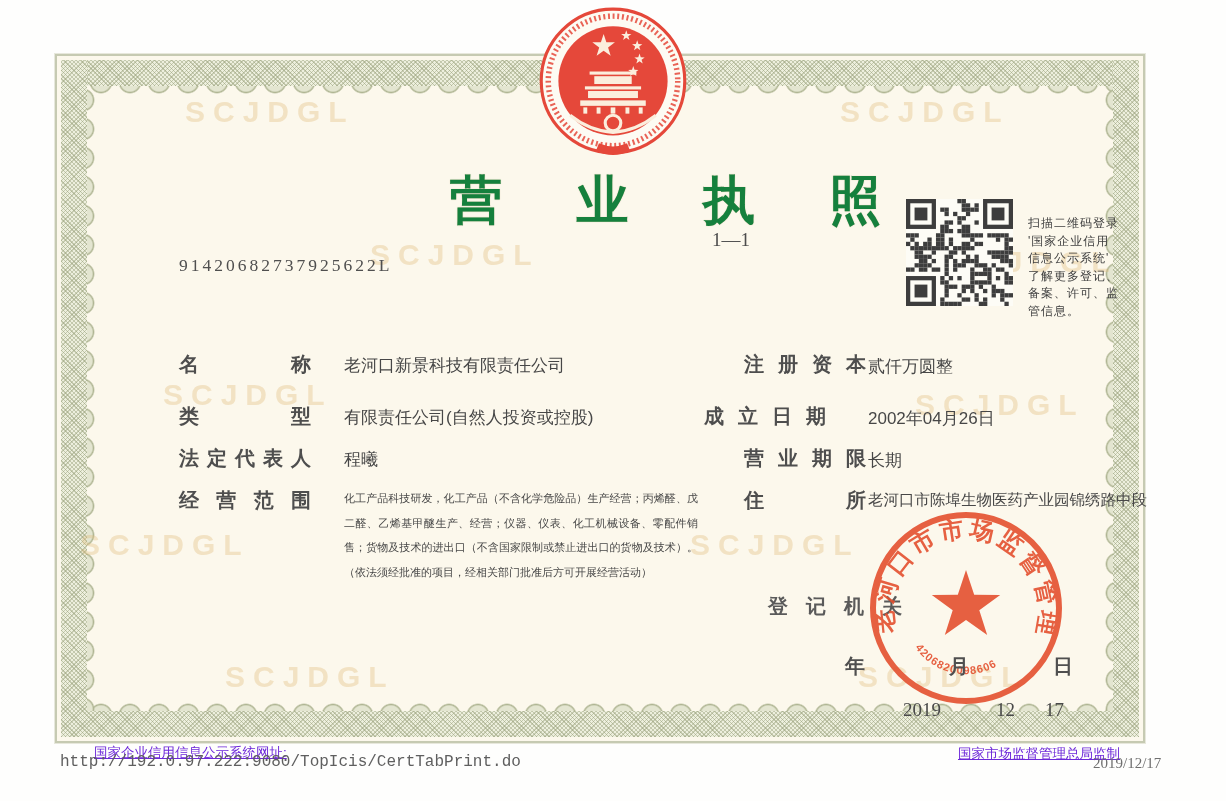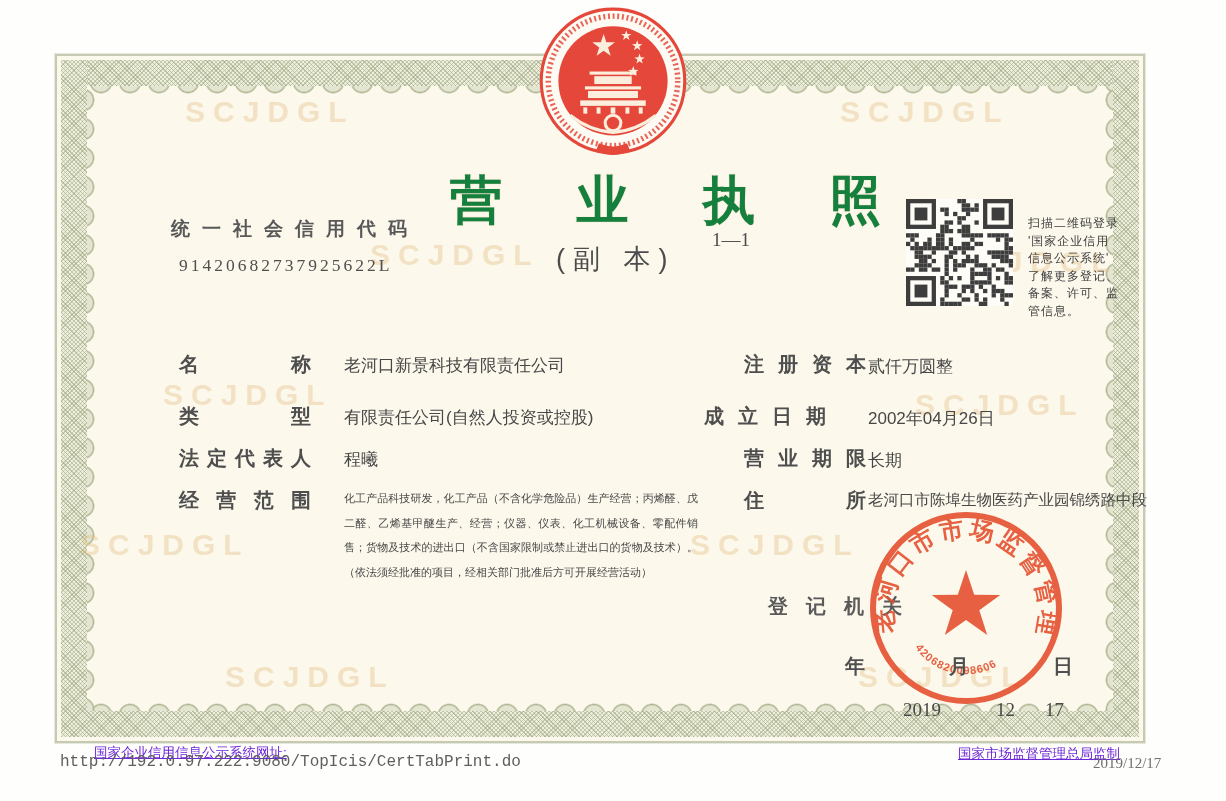--- a/index.html
+++ b/index.html
@@ -130,22 +130,20 @@
     <rect x="116" y="130" width="5" height="8" fill="#fbeedd"></rect>
     <rect x="133" y="130" width="5" height="8" fill="#fbeedd"></rect>
 
     <circle cx="100" cy="150" r="10" fill="none" stroke="#fbeedd" stroke-width="4"></circle>
     <path d="M 45,140 Q 70,160 100,162 Q 130,160 155,140" fill="none" stroke="#fbeedd" stroke-width="4"></path>
     <path d="M 78,186 Q 100,196 122,186 L 118,176 Q 100,184 82,176 Z" fill="#e5483a"></path>
   </svg>
 
   <div class="title">营 业 执 照</div>
   <div class="pageno">1—1</div>
-  <div class="subtitle">(副  本)</div>
-  <div class="cc-label">统一社会信用代码</div>
   <div class="cc-value">91420682737925622L</div>
 
   <div class="qr">
       <svg id="qr" viewBox="0 0 107 107">
         <rect width="107" height="107" fill="#fdfcf6"></rect>
         <rect x="51.36" y="0.00" width="4.28" height="4.28" fill="#3d3d3d"></rect>
         <rect x="55.64" y="0.00" width="4.28" height="4.28" fill="#3d3d3d"></rect>
         <rect x="55.64" y="4.28" width="4.28" height="4.28" fill="#3d3d3d"></rect>
         <rect x="59.92" y="4.28" width="4.28" height="4.28" fill="#3d3d3d"></rect>
         <rect x="68.48" y="4.28" width="4.28" height="4.28" fill="#3d3d3d"></rect>

